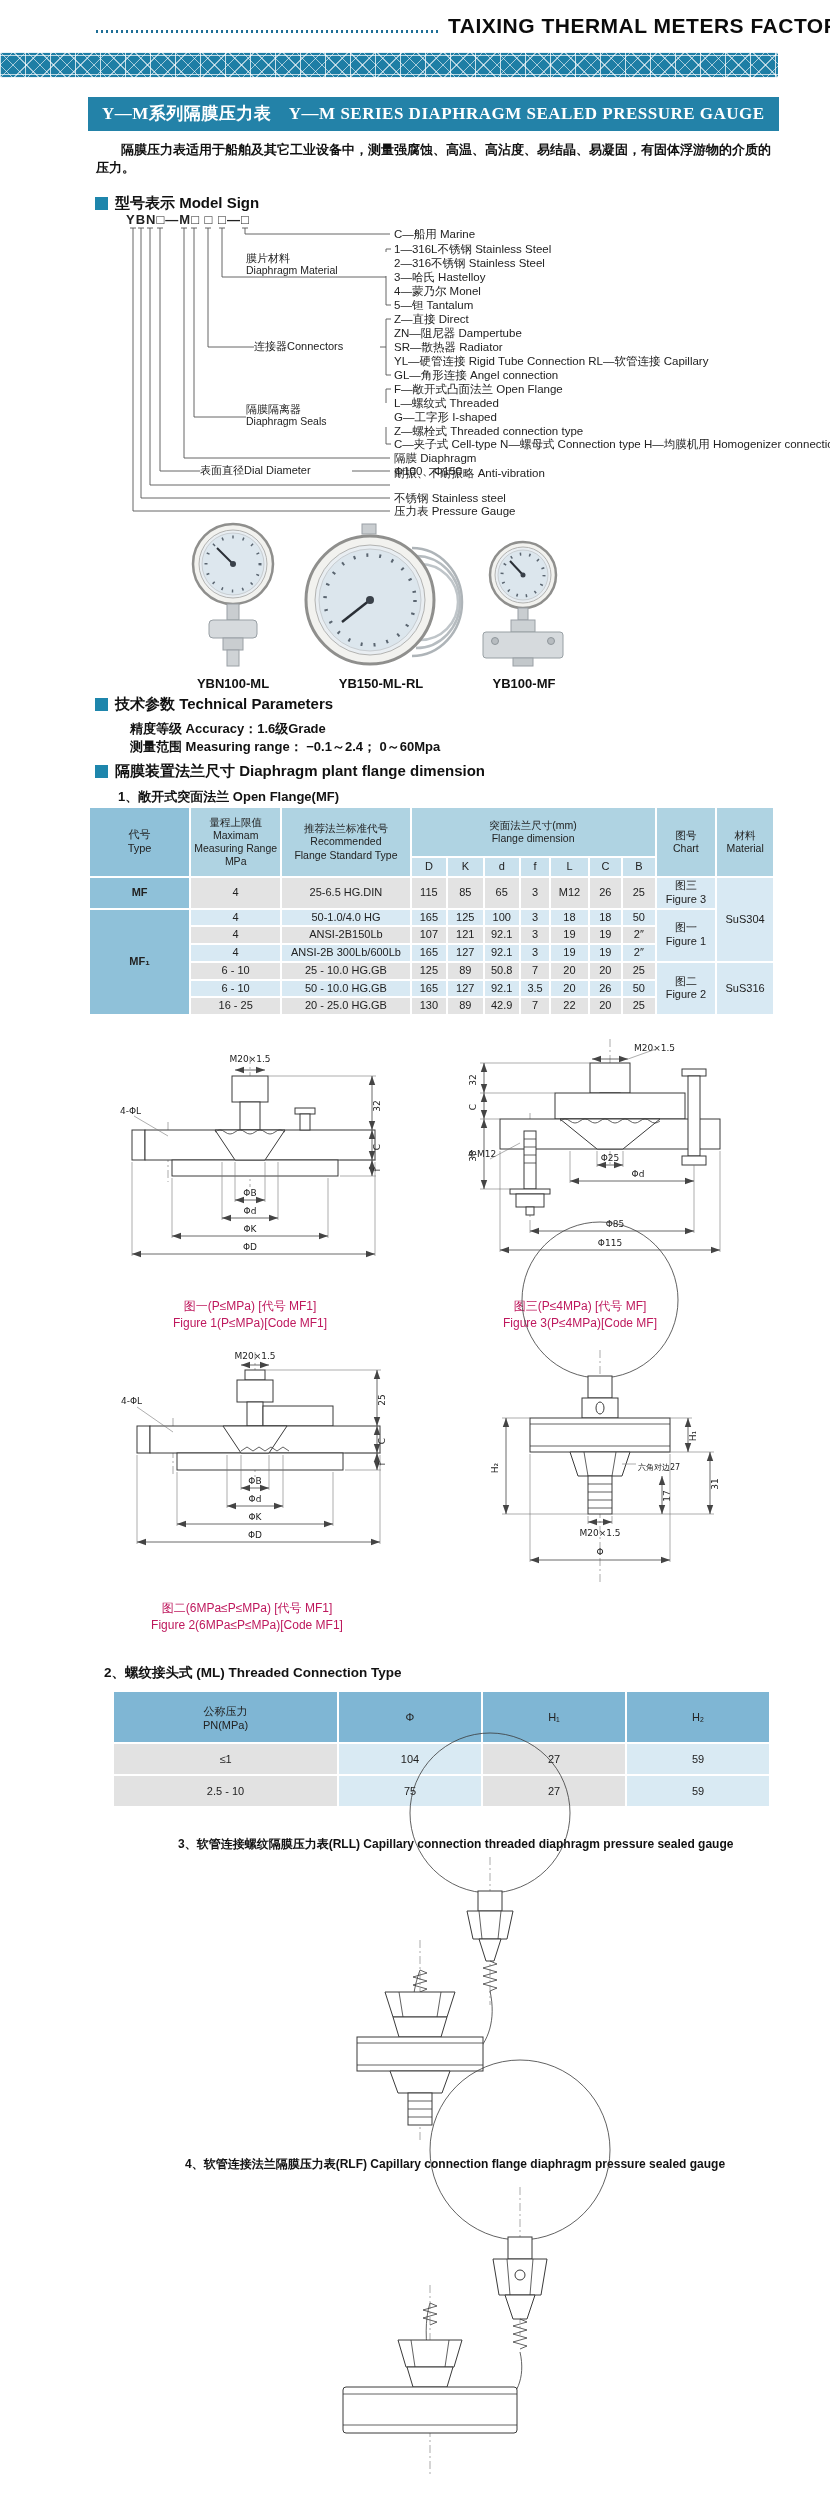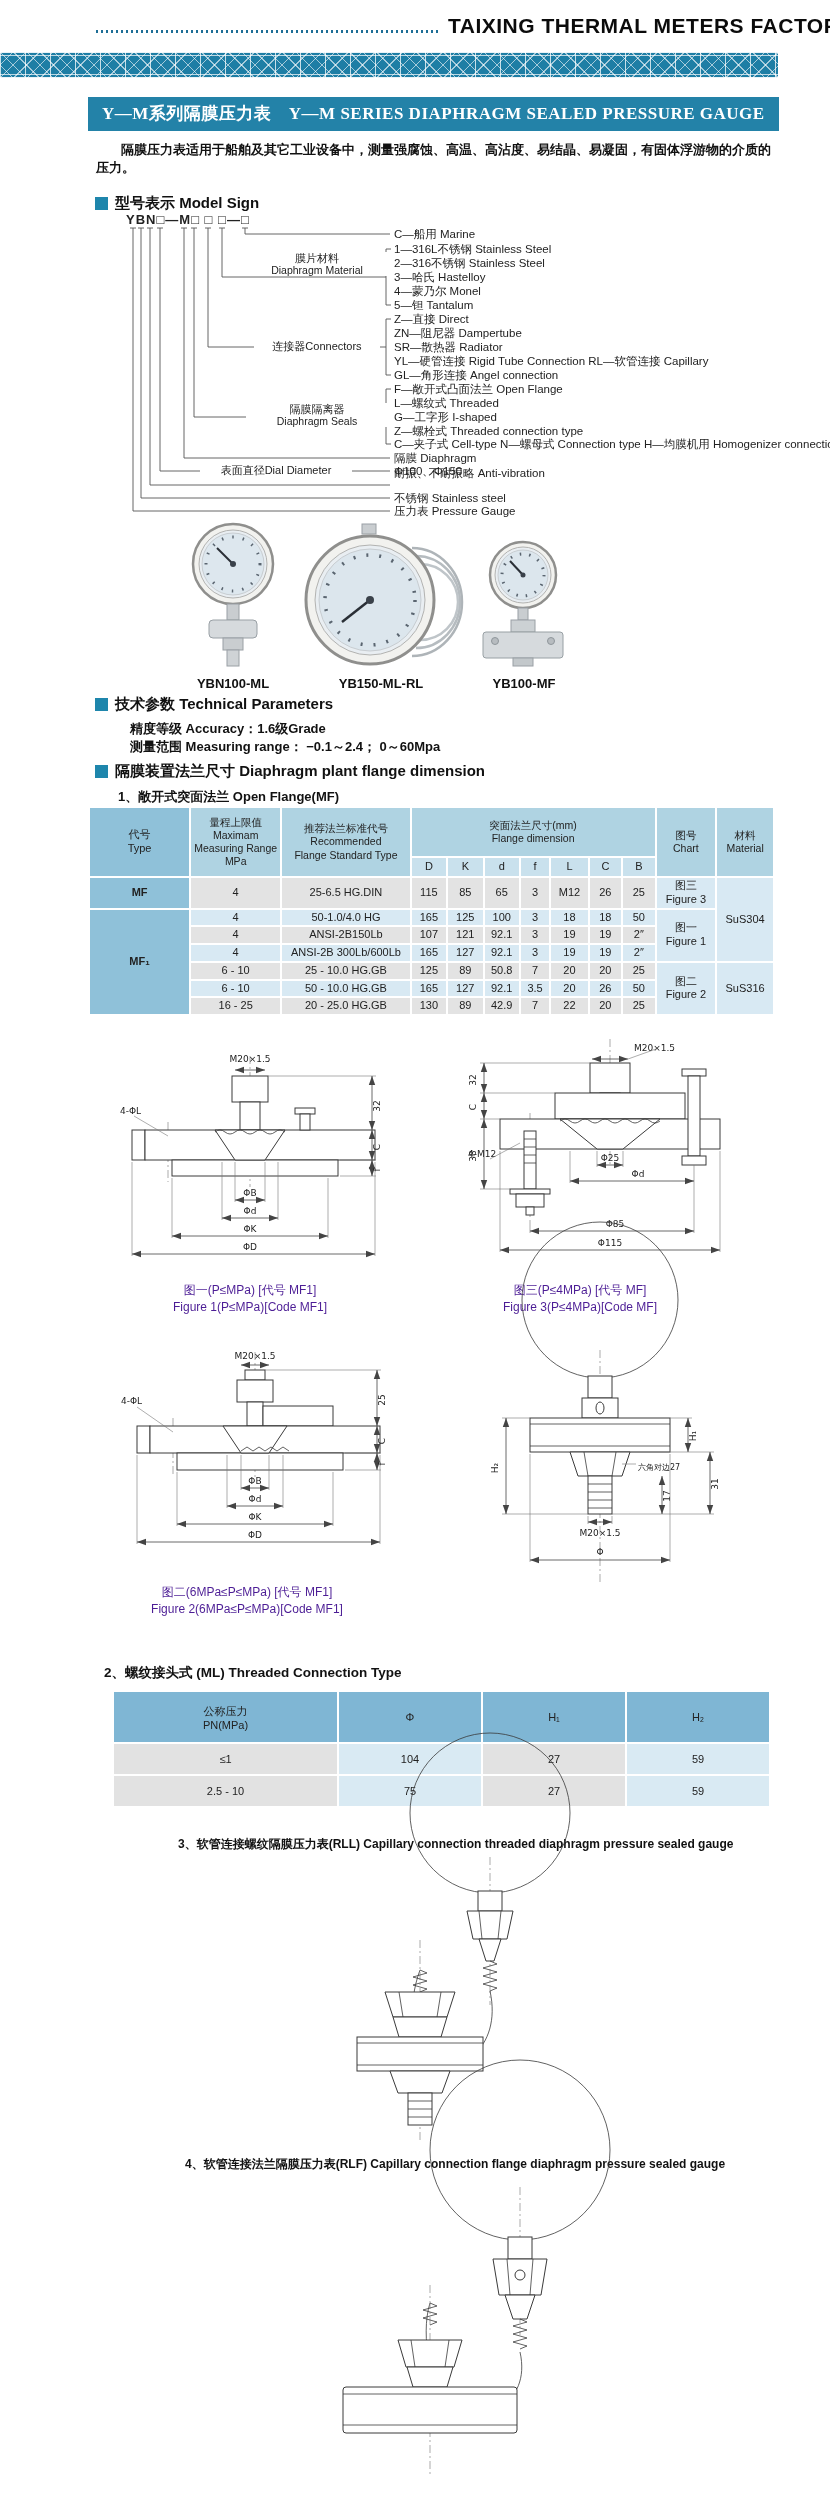--- a/index.html
+++ b/index.html
@@ -22,35 +22,35 @@
   .intro-cn{position:absolute;left:96px;top:141px;width:686px;font-size:13px;font-weight:bold;
             text-indent:25px;color:#111;}
   .intro-en{position:absolute;left:96px;top:157px;width:686px;font-size:12.5px;line-height:15.5px;
             text-indent:25px;text-align:justify;color:#111;}
   .sechead{position:absolute;display:flex;align-items:center;gap:7px;font-size:15px;font-weight:bold;color:#111;}
   .sq{width:13px;height:13px;background:#1E86AC;flex:0 0 auto;}
   .mline{position:absolute;font-size:13px;font-weight:600;color:#111;white-space:nowrap;}
   .code{position:absolute;left:126px;top:212px;font-size:13px;font-weight:bold;letter-spacing:1px;
         color:#222;white-space:nowrap;}
   .msentry{position:absolute;left:394px;font-size:11.5px;color:#222;white-space:nowrap;}
-  .msgroup{position:absolute;background:#fff;text-align:center;color:#222;line-height:12px;}
+  .msgroup{position:absolute;background:#fff;text-align:left;color:#222;line-height:12px;}
   .msgroup .l1{font-size:11px;} .msgroup .l2{font-size:10.5px;}
   .photocap{position:absolute;width:140px;text-align:center;font-size:13px;font-weight:bold;color:#111;}
   .specline{position:absolute;font-size:13px;font-weight:600;color:#111;white-space:nowrap;}
   table{border-collapse:collapse;table-layout:fixed;}
   .ftable{position:absolute;left:88px;top:806px;width:687px;font-size:11px;}
   .ftable td{border:2px solid #fff;text-align:center;vertical-align:middle;padding:1px 2px;line-height:1.25;color:#222;}
   .th1{background:#AFD3E2;font-size:10.5px;}
   .thtype{background:#8FC1D9;}
   .th2{background:#C9E1ED;}
   .ctype{background:#8FC1D9;font-weight:600;}
   .rg td.d{background:#E3E3E3;} .rb td.d{background:#D8E9F3;}
   .cellb{background:#D8E9F3;}
   .pl{white-space:pre-line;}
-  .figcap{position:absolute;width:240px;text-align:center;font-size:12px;color:#4c1d95;white-space:nowrap;}
+  .figcap{position:absolute;width:240px;text-align:center;font-size:12px;color:#be185d;white-space:nowrap;margin-top:16px;}
   .mltable{position:absolute;left:112px;top:1690px;width:657px;font-size:11px;}
   .mltable td{border:2px solid #fff;text-align:center;vertical-align:middle;color:#222;}
   .mlth{background:#7FB6D4;height:48px;font-size:11px;}
   .mlg{background:#E2E2E2;height:28px;} .mlb{background:#D9EAF3;height:28px;}
   .s34{position:absolute;font-size:12px;font-weight:600;color:#111;white-space:nowrap;}
   svg{position:absolute;overflow:visible;}
   svg text{font-family:"DejaVu Sans",sans-serif;fill:#222;}
   .dim{stroke:#444;stroke-width:.8;fill:none;}
   .ext{stroke:#777;stroke-width:.6;fill:none;}
   .bod{stroke:#3a3a3a;stroke-width:1;fill:#fff;}

